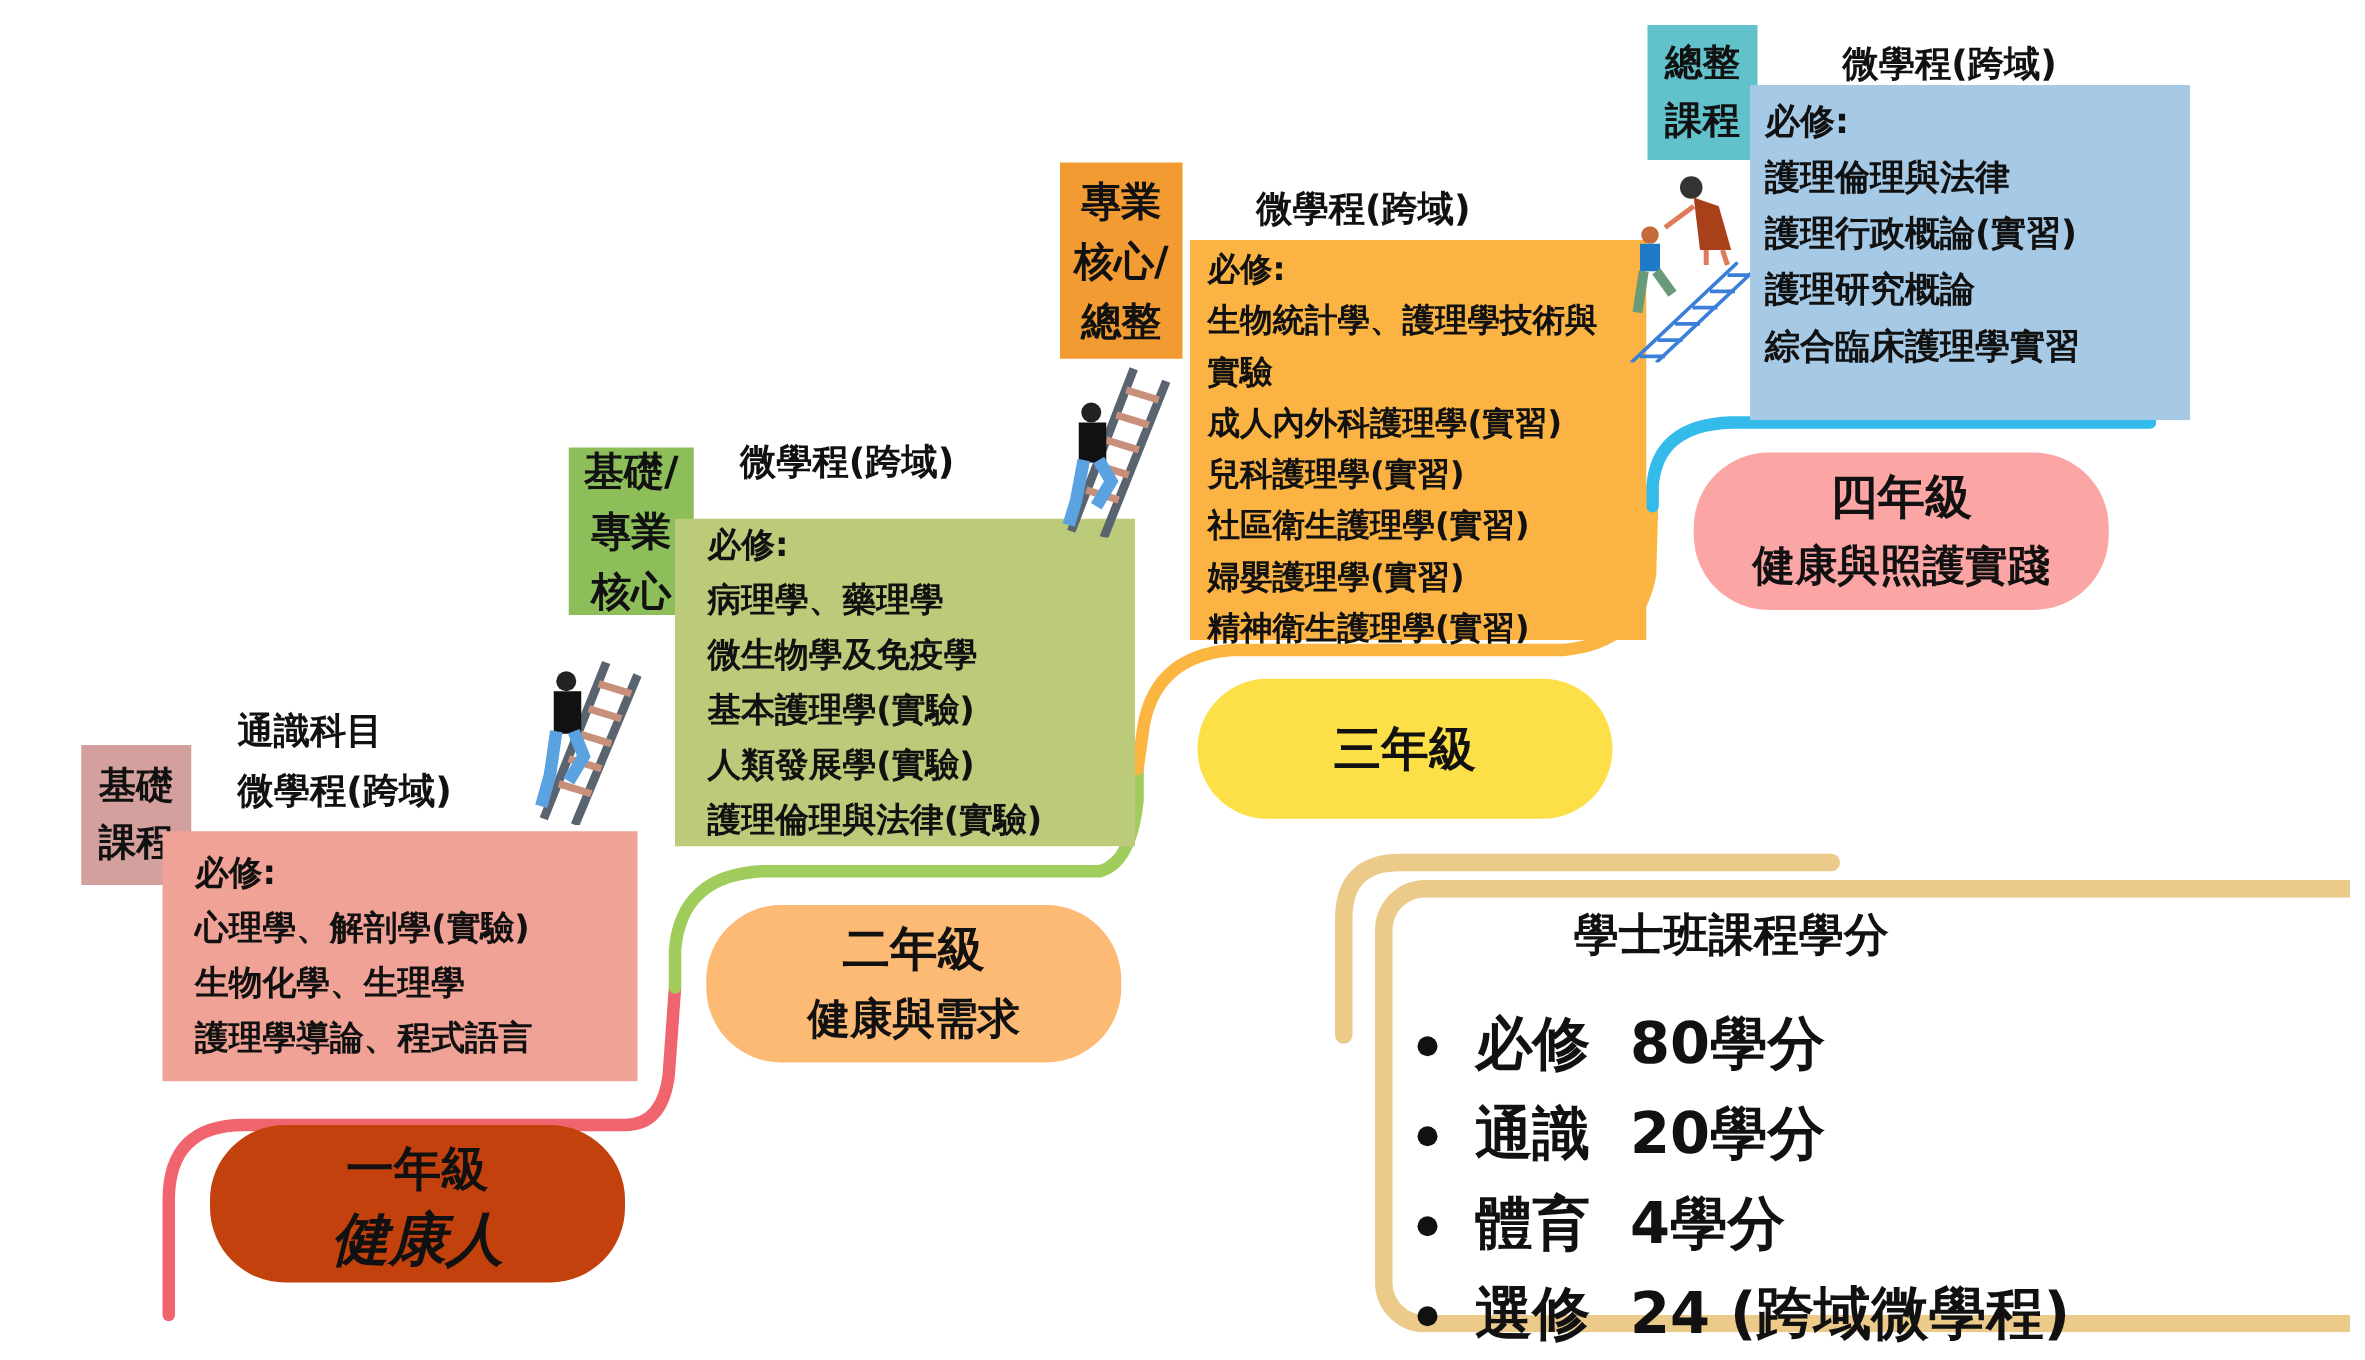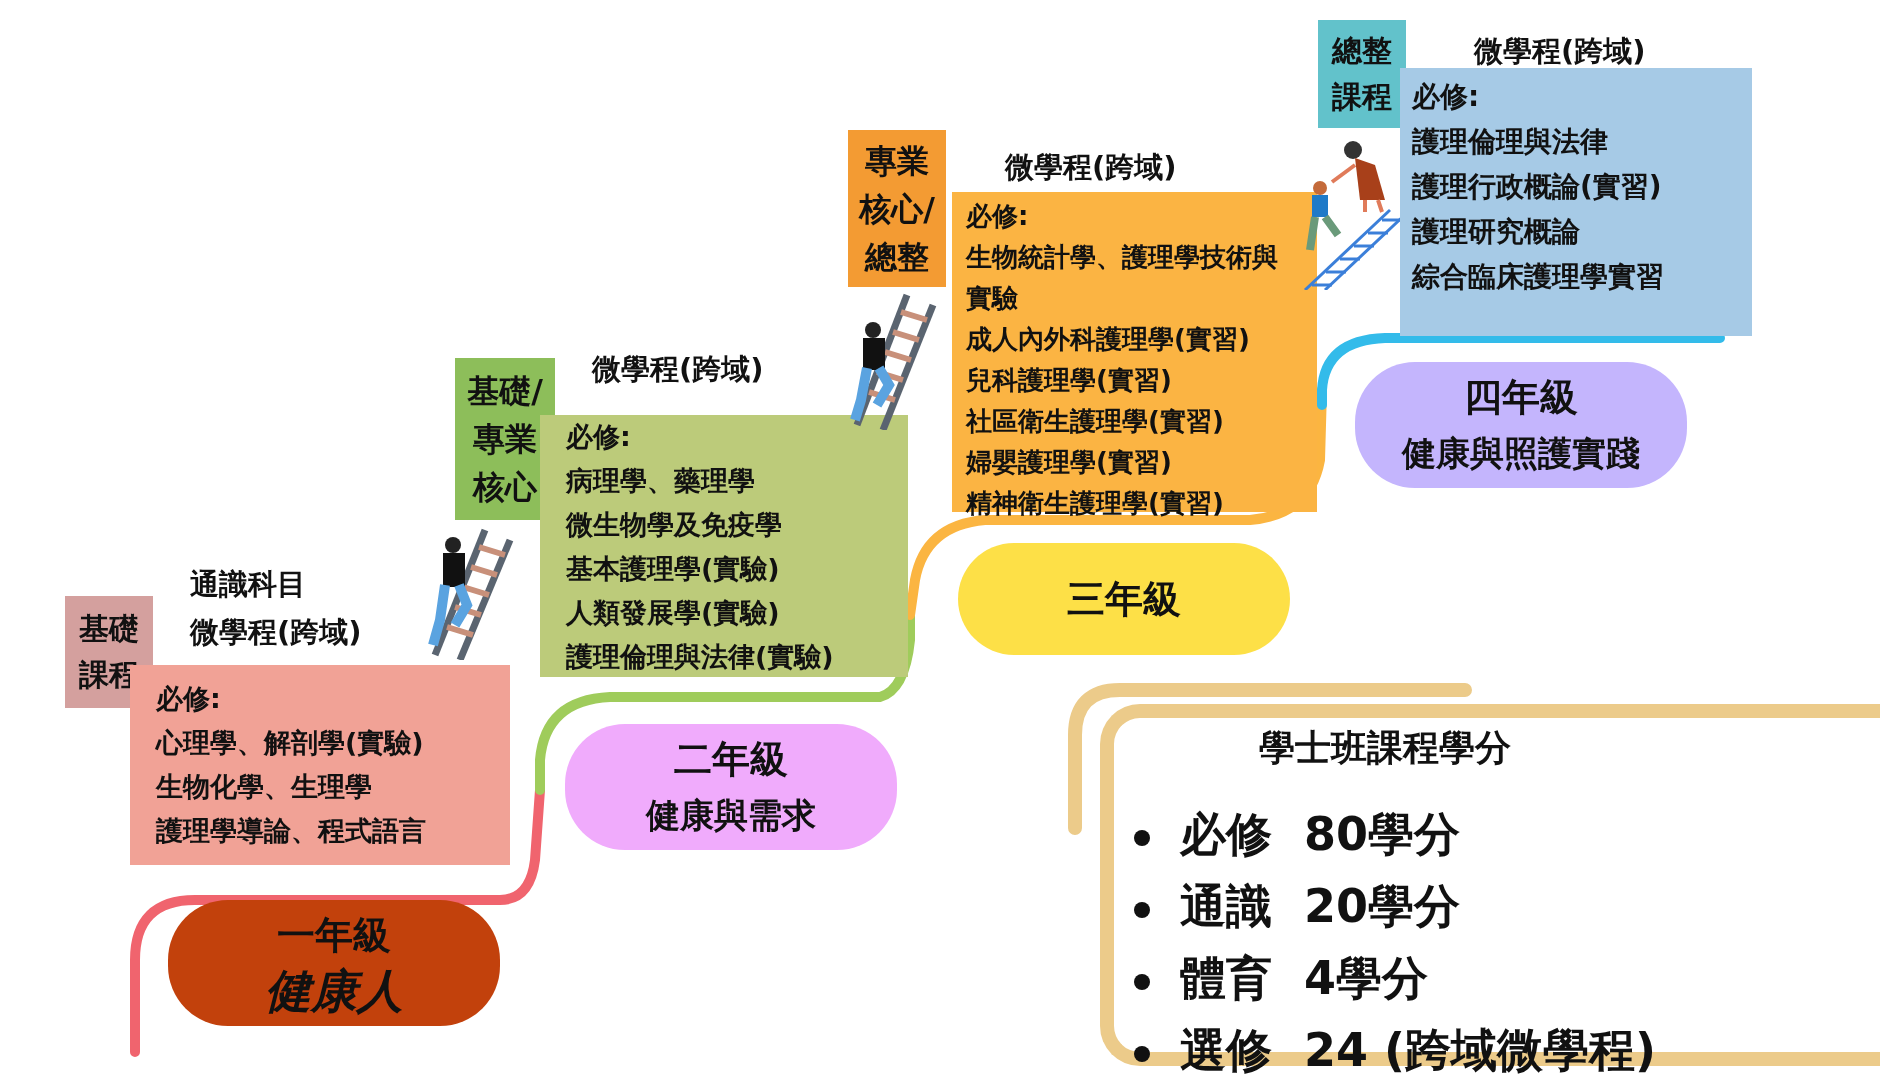--- a/index.html
+++ b/index.html
@@ -65,37 +65,37 @@
       <line x1="46" y1="42" x2="72" y2="50"></line>
     <line x1="38" y1="62" x2="64" y2="70"></line>
       <line x1="30" y1="82" x2="56" y2="90"></line>
       <line x1="22" y1="102" x2="48" y2="110"></line>
   </g>
   <circle cx="28" cy="20" r="8" fill="#222"></circle>
   <rect x="18" y="28" width="22" height="34" fill="#111"></rect>
   <path d="M20 60 L15 95 L8 120 M34 60 L42 80 L30 100" stroke="#5aa3e0" stroke-width="10" fill="none"></path>
 </svg>
 
-<div class="tag" style="left:455px;top:358px;width:100px;height:162px;background:#8dbe5a;">
+<div class="tag" style="left:455px;top:358px;width:100px;height:134px;background:#8dbe5a;">
   <span>基礎/</span>
   <span>專業</span>
   <span>核心</span>
 </div>
 <div class="mp" style="left:592px;top:350px;">
   <span>微學程(跨域)</span>
 </div>
 <div class="box" style="left:540px;top:415px;width:368px;height:262px;background:#bccb7a;padding:0 26px;">
   <span class="line">必修:</span>
   <span class="line">病理學、藥理學</span>
   <span class="line">微生物學及免疫學</span>
   <span class="line">基本護理學(實驗)</span>
   <span class="line">人類發展學(實驗)</span>
   <span class="line">護理倫理與法律(實驗)</span>
 </div>
-<div class="pill" style="left:565px;top:724px;width:332px;height:126px;background:#f0abfc;">
+<div class="pill" style="left:565px;top:724px;width:332px;height:126px;background:#fdba74;">
   <span>二年級</span>
   <span style="font-size:34px;">健康與需求</span>
 </div>
 
 <svg class="person" style="left:845px;top:290px;" width="120" height="140" viewBox="0 0 120 140">
   <line x1="62" y1="5" x2="12" y2="135" stroke="#5a6470" stroke-width="7"></line>
   <line x1="88" y1="15" x2="38" y2="140" stroke="#5a6470" stroke-width="7"></line>
   <g stroke="#c8907a" stroke-width="6">
     <line x1="56" y1="22" x2="82" y2="30"></line>
       <line x1="48" y1="42" x2="74" y2="50"></line>
@@ -158,21 +158,21 @@
 <div class="mp" style="left:1474px;top:32px;">
   <span>微學程(跨域)</span>
 </div>
 <div class="box" style="left:1400px;top:68px;width:352px;height:268px;background:#a6cae6;padding:6px 12px;font-size:28px;line-height:45px;">
   <span class="line">必修:</span>
   <span class="line">護理倫理與法律</span>
   <span class="line">護理行政概論(實習)</span>
   <span class="line">護理研究概論</span>
   <span class="line">綜合臨床護理學實習</span>
 </div>
-<div class="pill" style="left:1355px;top:362px;width:332px;height:126px;background:#c4b5fd;text-align:right;">
+<div class="pill" style="left:1355px;top:362px;width:332px;height:126px;background:#fca5a5;text-align:right;">
   <span>四年級</span>
   <span style="font-size:34px;">健康與照護實踐</span>
 </div>
 
 <div class="credits">
   <div class="title">學士班課程學分</div>
   <ul>
     <li><span class="dot"></span><span style="white-space:pre;text-align:center;">必修  80學分</span></li>
     <li><span class="dot"></span><span style="white-space:pre;">通識  20學分</span></li>
     <li><span class="dot"></span><span style="white-space:pre;">體育  4學分</span></li>

